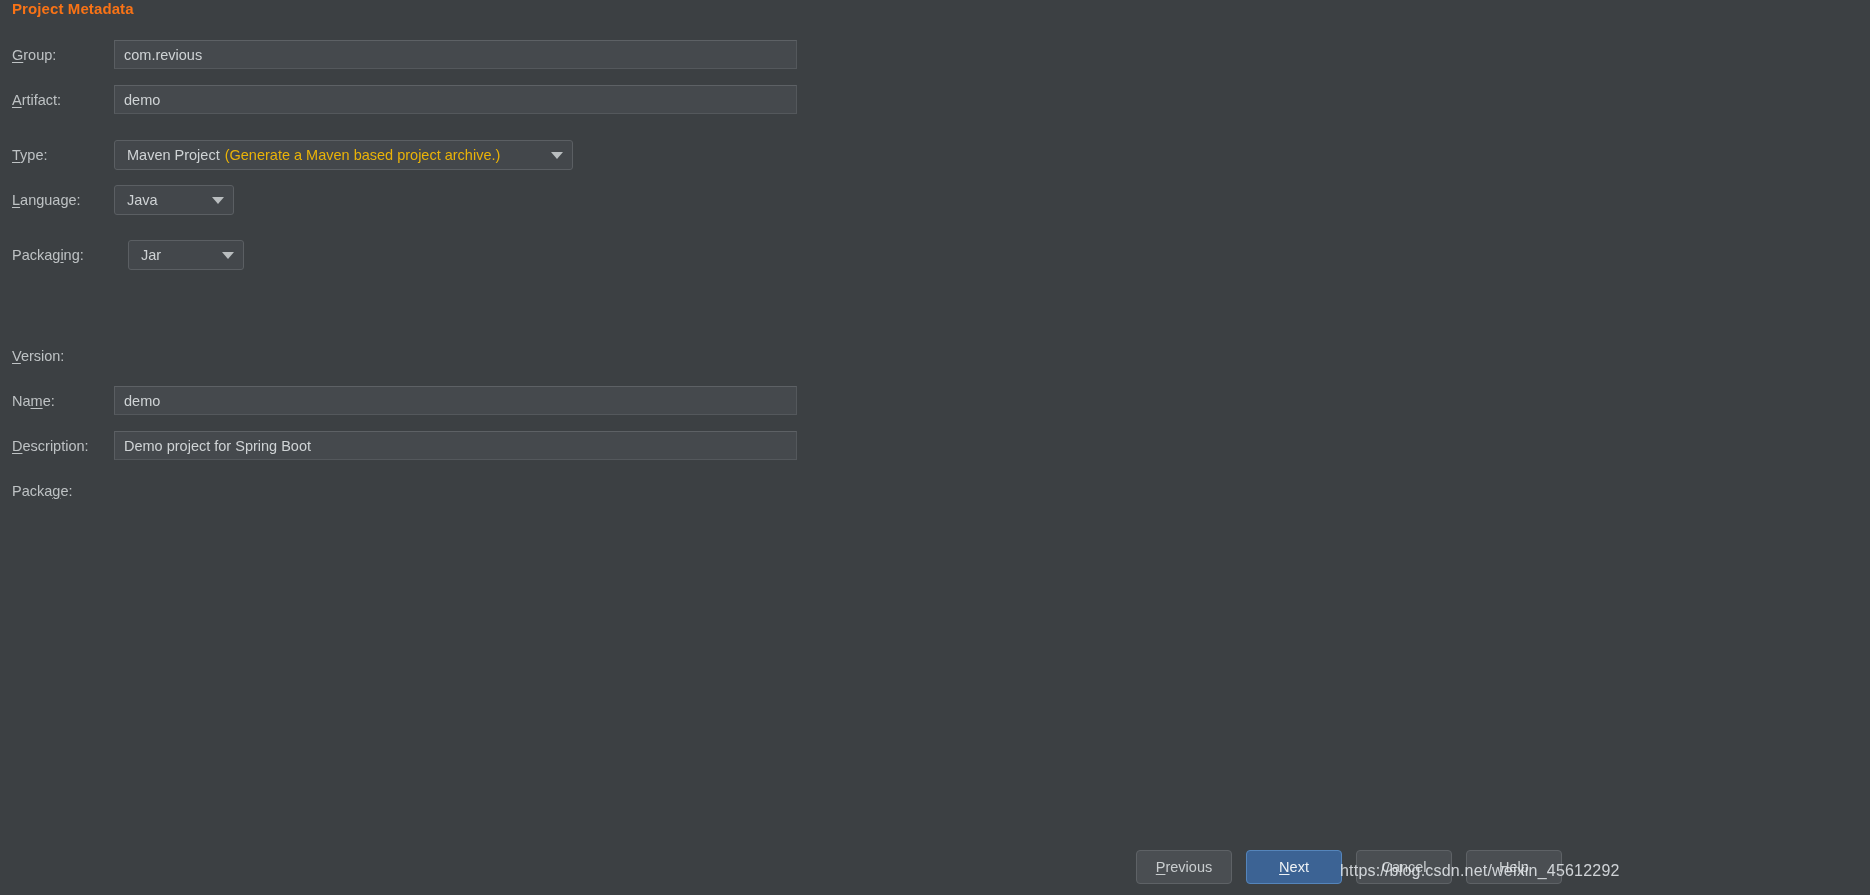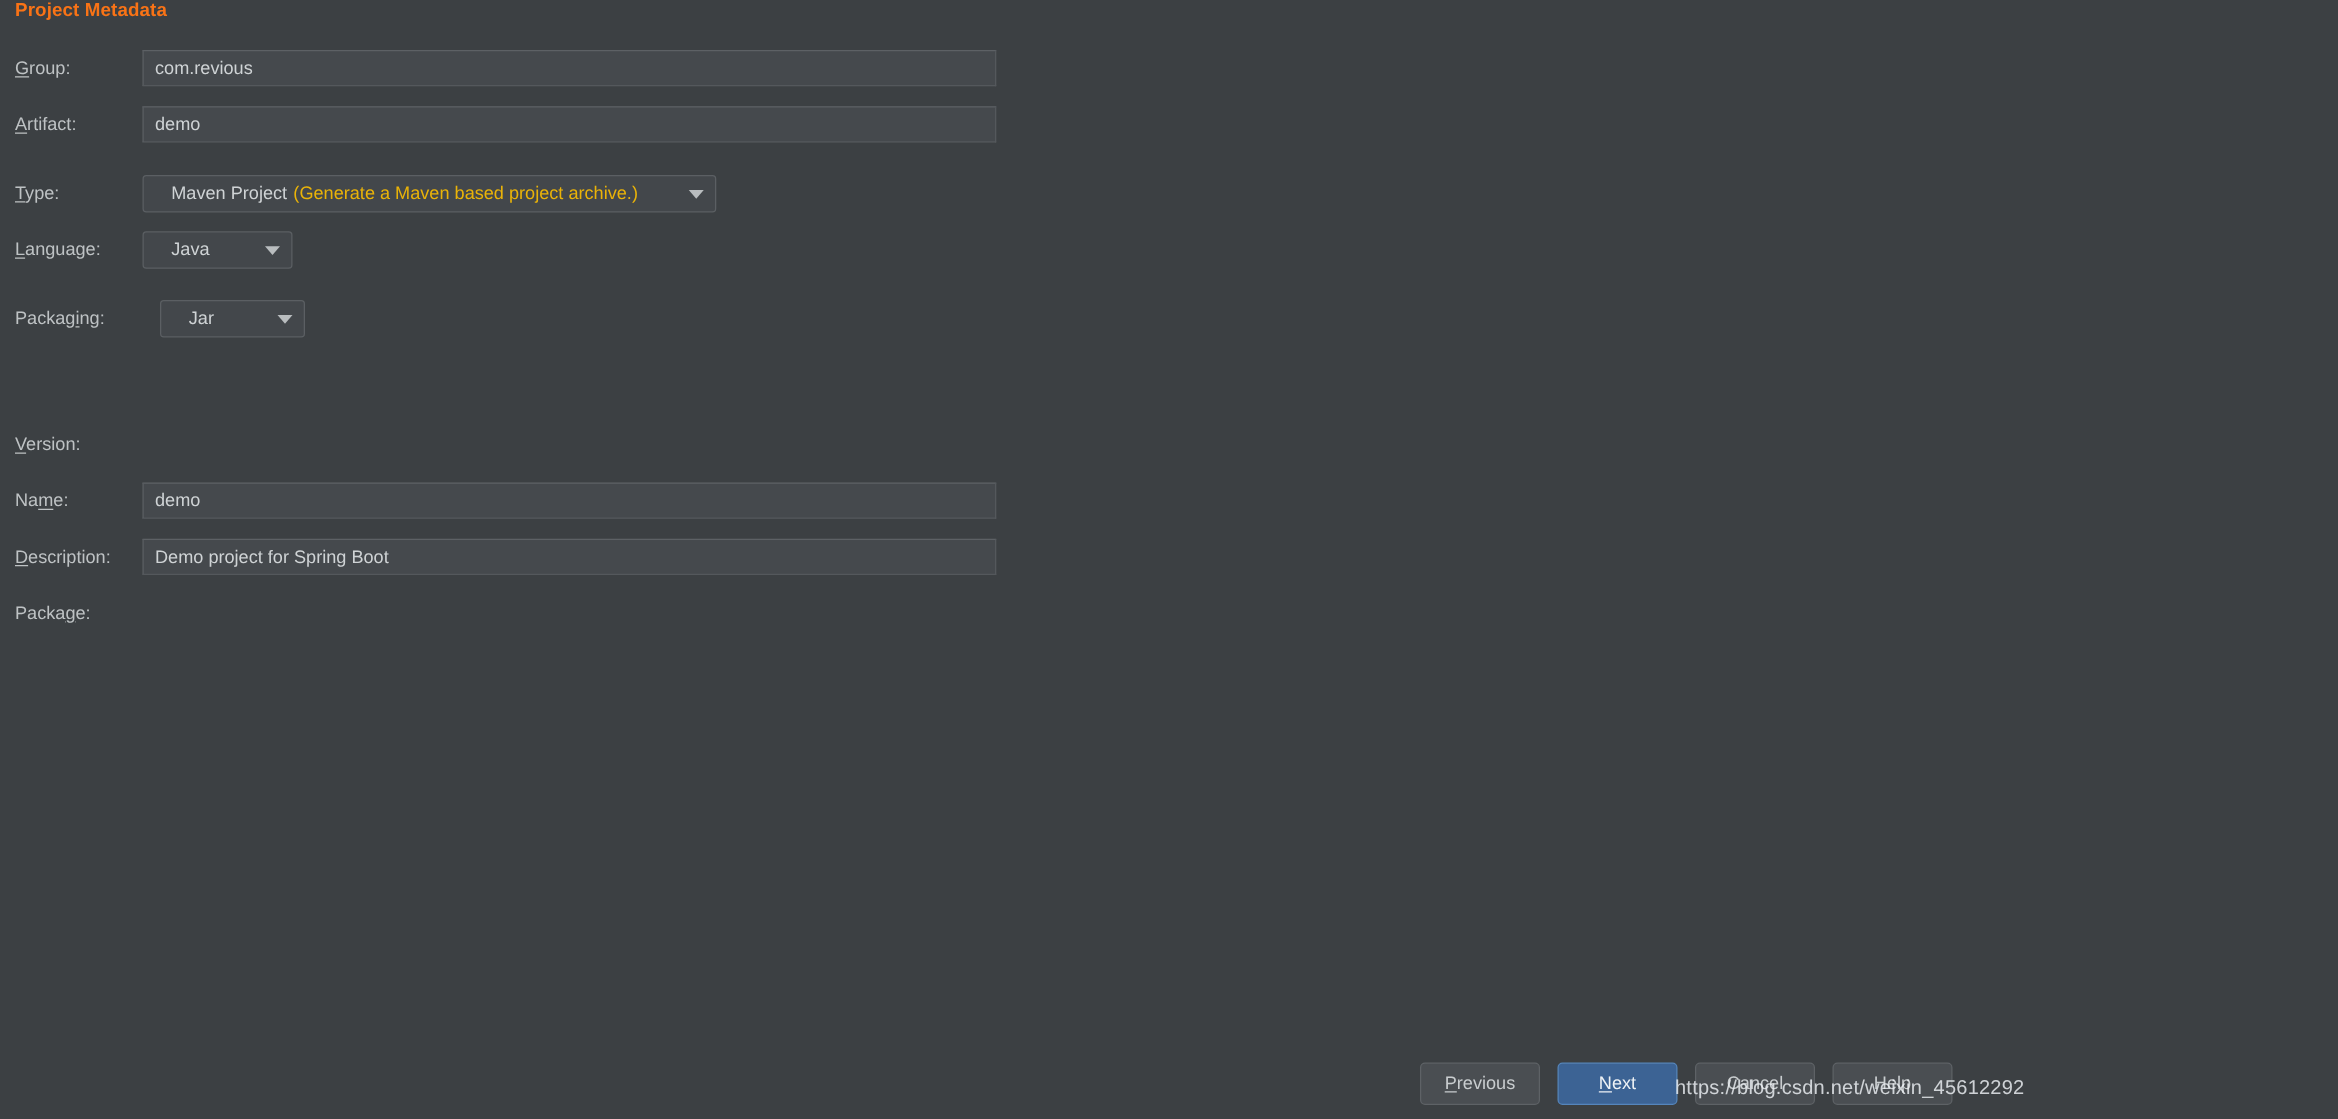--- a/index.html
+++ b/index.html
@@ -80,21 +80,21 @@
     position: absolute;
     top: 0;
     left: 114px;
     height: 30px;
     box-sizing: border-box;
     background: #43474b;
     border: 1px solid #5b5f63;
     border-radius: 3px;
     display: flex;
     align-items: center;
-    padding-left: 22px;
+    padding-left: 12px;
     padding-right: 30px;
     font-size: 14.5px;
     color: #cfd3d5;
     white-space: nowrap;
   }
   .combo .hint {
     color: #eab308;
     margin-left: 5px;
   }
   .combo .arrow {

